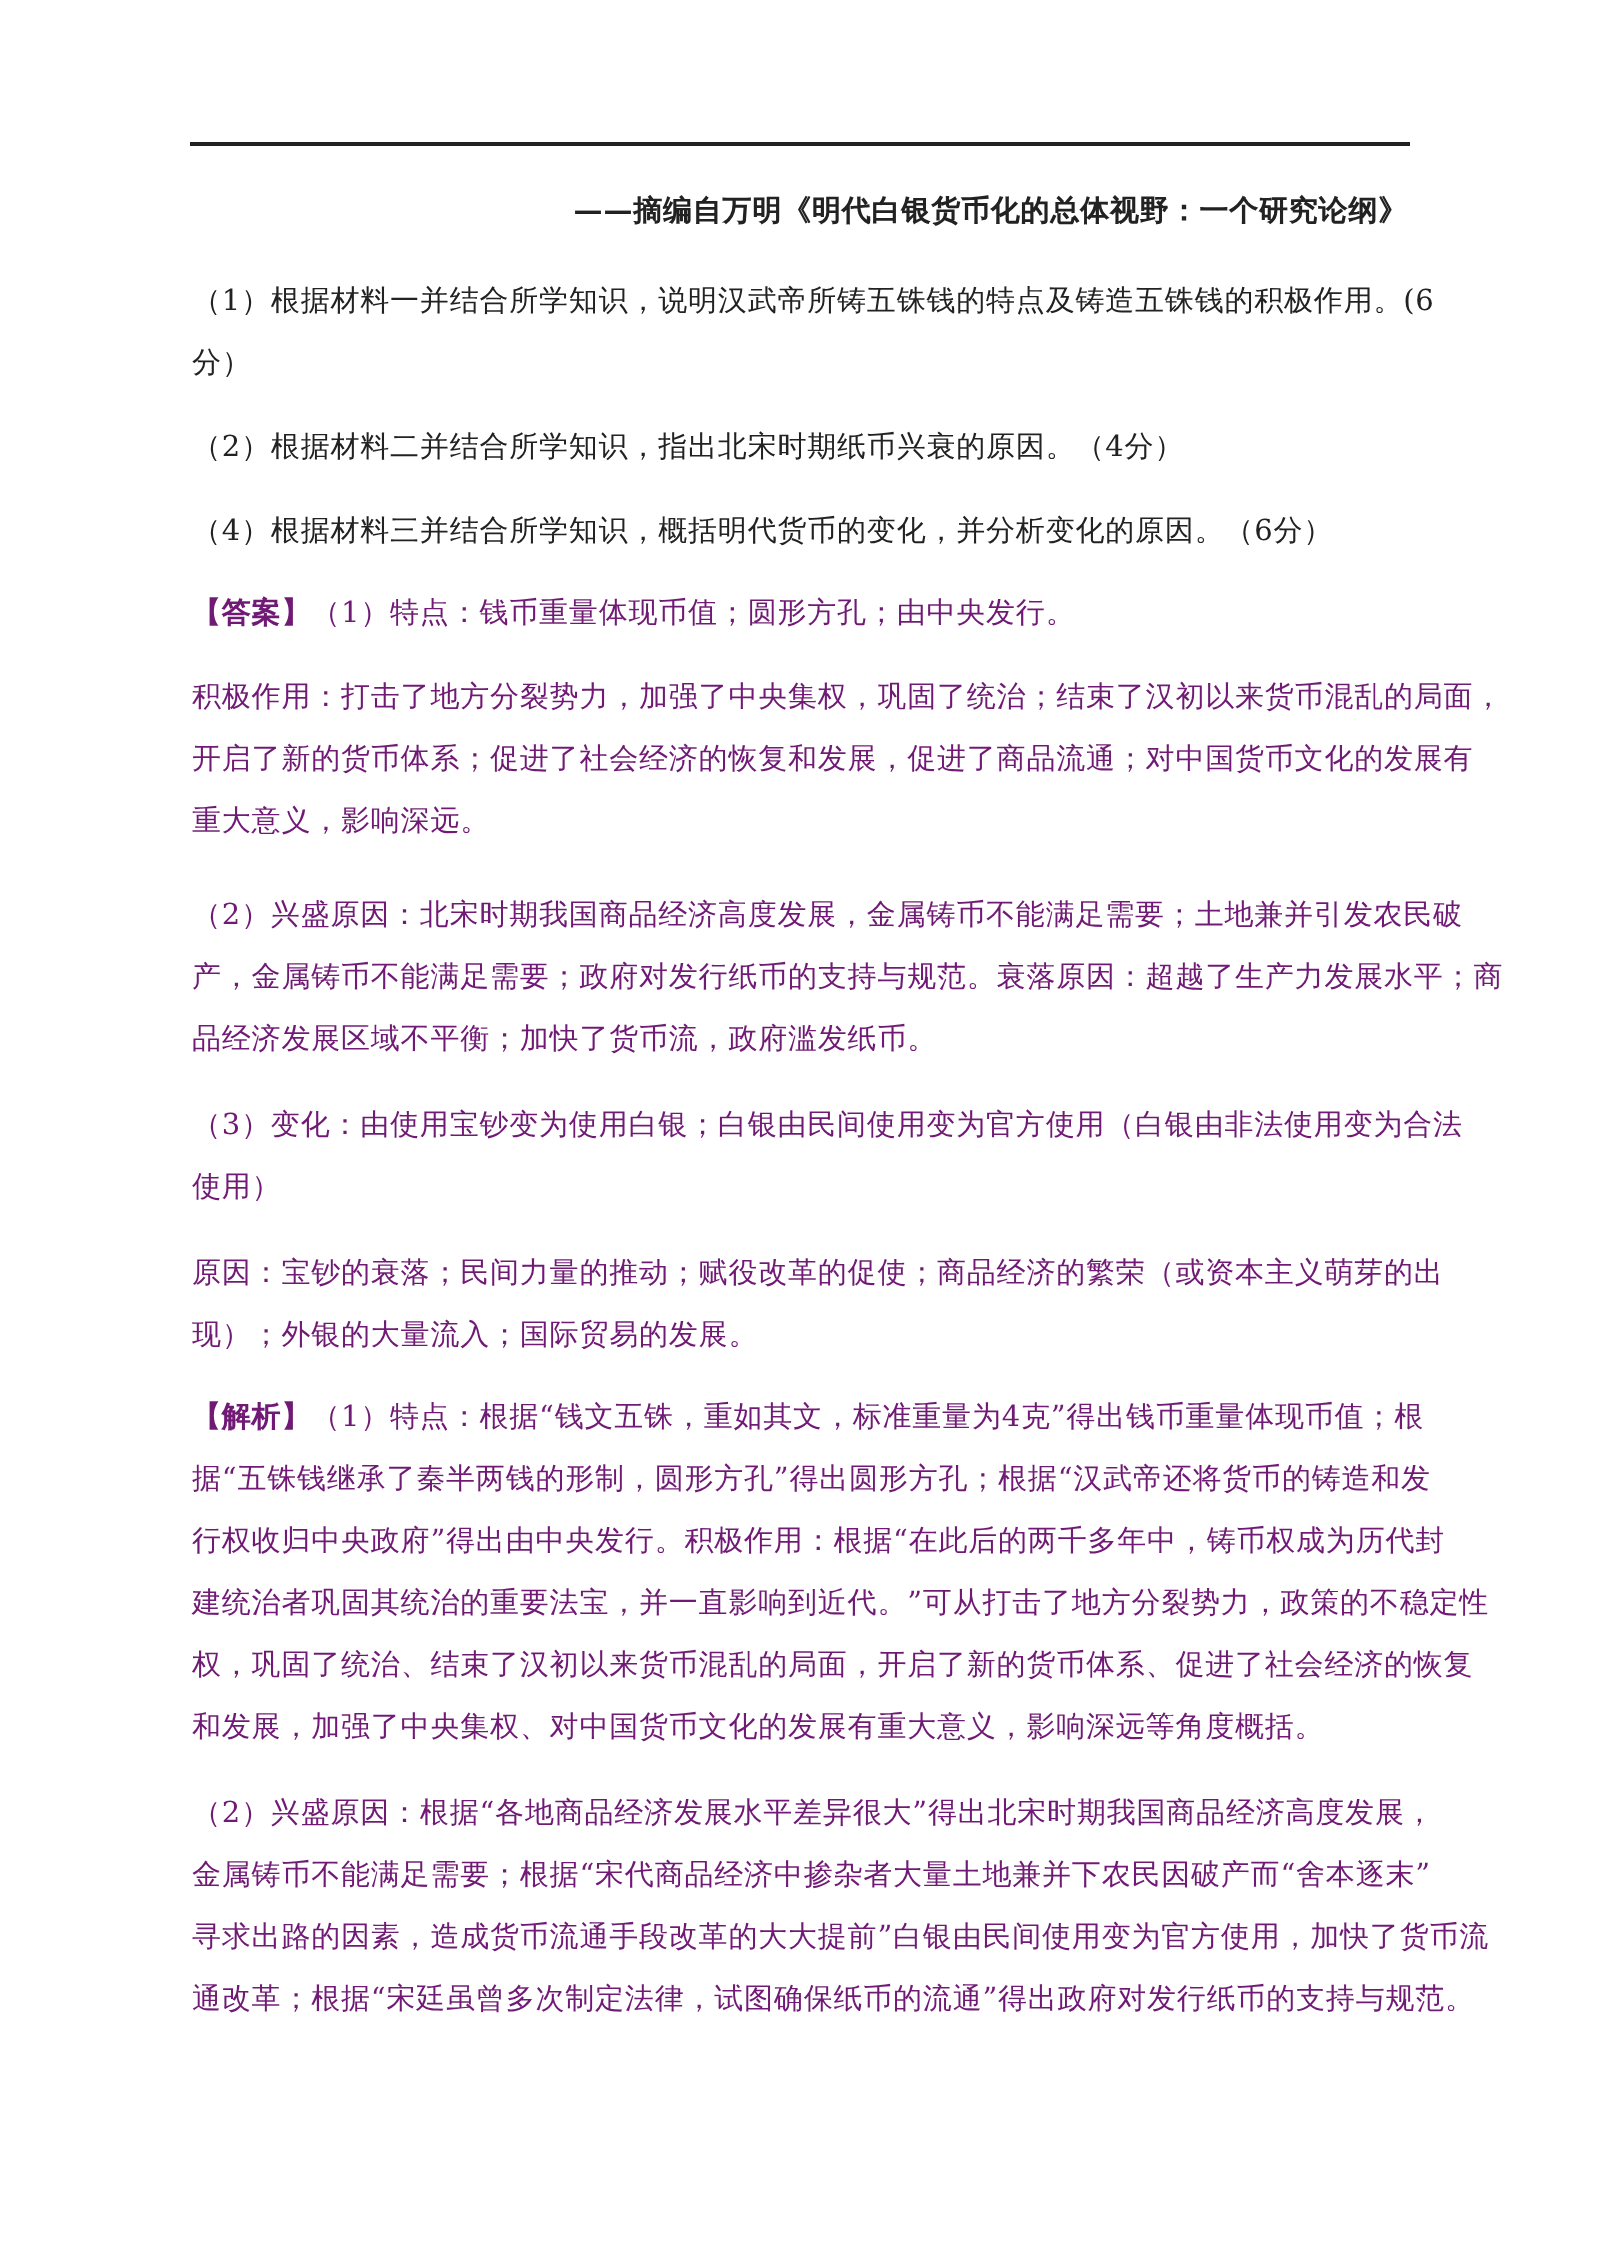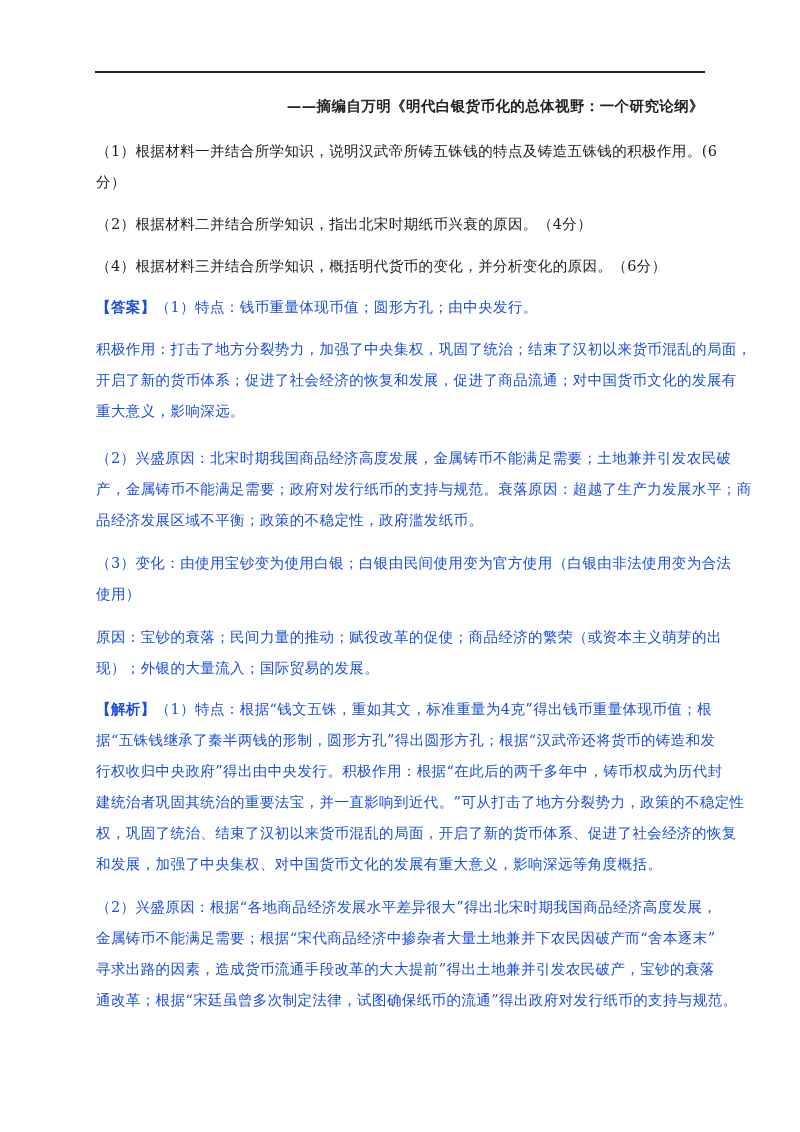--- a/index.html
+++ b/index.html
@@ -1,21 +1,21 @@
 <!DOCTYPE html>
 <html><head>
   <meta charset="utf-8">
   <style>
     html, body { margin: 0; padding: 0; background: #ffffff; }
     body { width: 800px; height: 1132px; position: relative; overflow: hidden;
       font-family: "DejaVu Serif", "Liberation Serif", serif; }
     .rule { position: absolute; left: 95px; top: 71px; width: 610px; height: 2px; background: #222; }
     .line { position: absolute; left: 96px; font-size: 14.5px; line-height: 20px; white-space: nowrap; letter-spacing: 0.4px; }
     .black { color: #222222; }
-    .red { color: #1d4ed8; }
+    .red { color: #701a75; }
     .tag { font-weight: bold; }
     .right { left: auto; right: 96px; font-weight: bold; }
   </style>
 </head>
 <body>
 
 <div class="rule"></div>
 
 <div class="line black right" style="top:96px">——摘编自万明《明代白银货币化的总体视野：一个研究论纲》</div>
 
@@ -25,30 +25,30 @@
 <div class="line black" style="top:256px">（4）根据材料三并结合所学知识，概括明代货币的变化，并分析变化的原因。（6分）</div>
 
 <div class="line red" style="top:297px">
   <span class="tag">【答案】</span><span>（1）特点：钱币重量体现币值；圆形方孔；由中央发行。</span>
 </div>
 <div class="line red" style="top:339px">积极作用：打击了地方分裂势力，加强了中央集权，巩固了统治；结束了汉初以来货币混乱的局面，</div>
 <div class="line red" style="top:370px">开启了新的货币体系；促进了社会经济的恢复和发展，促进了商品流通；对中国货币文化的发展有</div>
 <div class="line red" style="top:401px">重大意义，影响深远。</div>
 <div class="line red" style="top:448px">（2）兴盛原因：北宋时期我国商品经济高度发展，金属铸币不能满足需要；土地兼并引发农民破</div>
 <div class="line red" style="top:479px">产，金属铸币不能满足需要；政府对发行纸币的支持与规范。衰落原因：超越了生产力发展水平；商</div>
-<div class="line red" style="top:510px">品经济发展区域不平衡；政策的不稳定性，政府滥发纸币。</div>
+<div class="line red" style="top:510px">品经济发展区域不平衡；加快了货币流，政府滥发纸币。</div>
 <div class="line red" style="top:553px">（3）变化：由使用宝钞变为使用白银；白银由民间使用变为官方使用（白银由非法使用变为合法</div>
 <div class="line red" style="top:584px">使用）</div>
 <div class="line red" style="top:627px">原因：宝钞的衰落；民间力量的推动；赋役改革的促使；商品经济的繁荣（或资本主义萌芽的出</div>
 <div class="line red" style="top:658px">现）；外银的大量流入；国际贸易的发展。</div>
 
 <div class="line red" style="top:699px">
   <span class="tag">【解析】</span><span>（1）特点：根据“钱文五铢，重如其文，标准重量为4克”得出钱币重量体现币值；根</span>
 </div>
 <div class="line red" style="top:730px">据“五铢钱继承了秦半两钱的形制，圆形方孔”得出圆形方孔；根据“汉武帝还将货币的铸造和发</div>
 <div class="line red" style="top:761px">行权收归中央政府”得出由中央发行。积极作用：根据“在此后的两千多年中，铸币权成为历代封</div>
 <div class="line red" style="top:792px">建统治者巩固其统治的重要法宝，并一直影响到近代。”可从打击了地方分裂势力，政策的不稳定性</div>
 <div class="line red" style="top:823px">权，巩固了统治、结束了汉初以来货币混乱的局面，开启了新的货币体系、促进了社会经济的恢复</div>
 <div class="line red" style="top:854px">和发展，加强了中央集权、对中国货币文化的发展有重大意义，影响深远等角度概括。</div>
 <div class="line red" style="top:897px">（2）兴盛原因：根据“各地商品经济发展水平差异很大”得出北宋时期我国商品经济高度发展，</div>
 <div class="line red" style="top:928px">金属铸币不能满足需要；根据“宋代商品经济中掺杂者大量土地兼并下农民因破产而“舍本逐末”</div>
-<div class="line red" style="top:959px">寻求出路的因素，造成货币流通手段改革的大大提前”得出土地兼并引发农民破产，宝钞的衰落</div>
+<div class="line red" style="top:959px">寻求出路的因素，造成货币流通手段改革的大大提前”白银由民间使用变为官方使用，加快了货币流</div>
 <div class="line red" style="top:990px">通改革；根据“宋廷虽曾多次制定法律，试图确保纸币的流通”得出政府对发行纸币的支持与规范。</div>
 
 </body></html>

